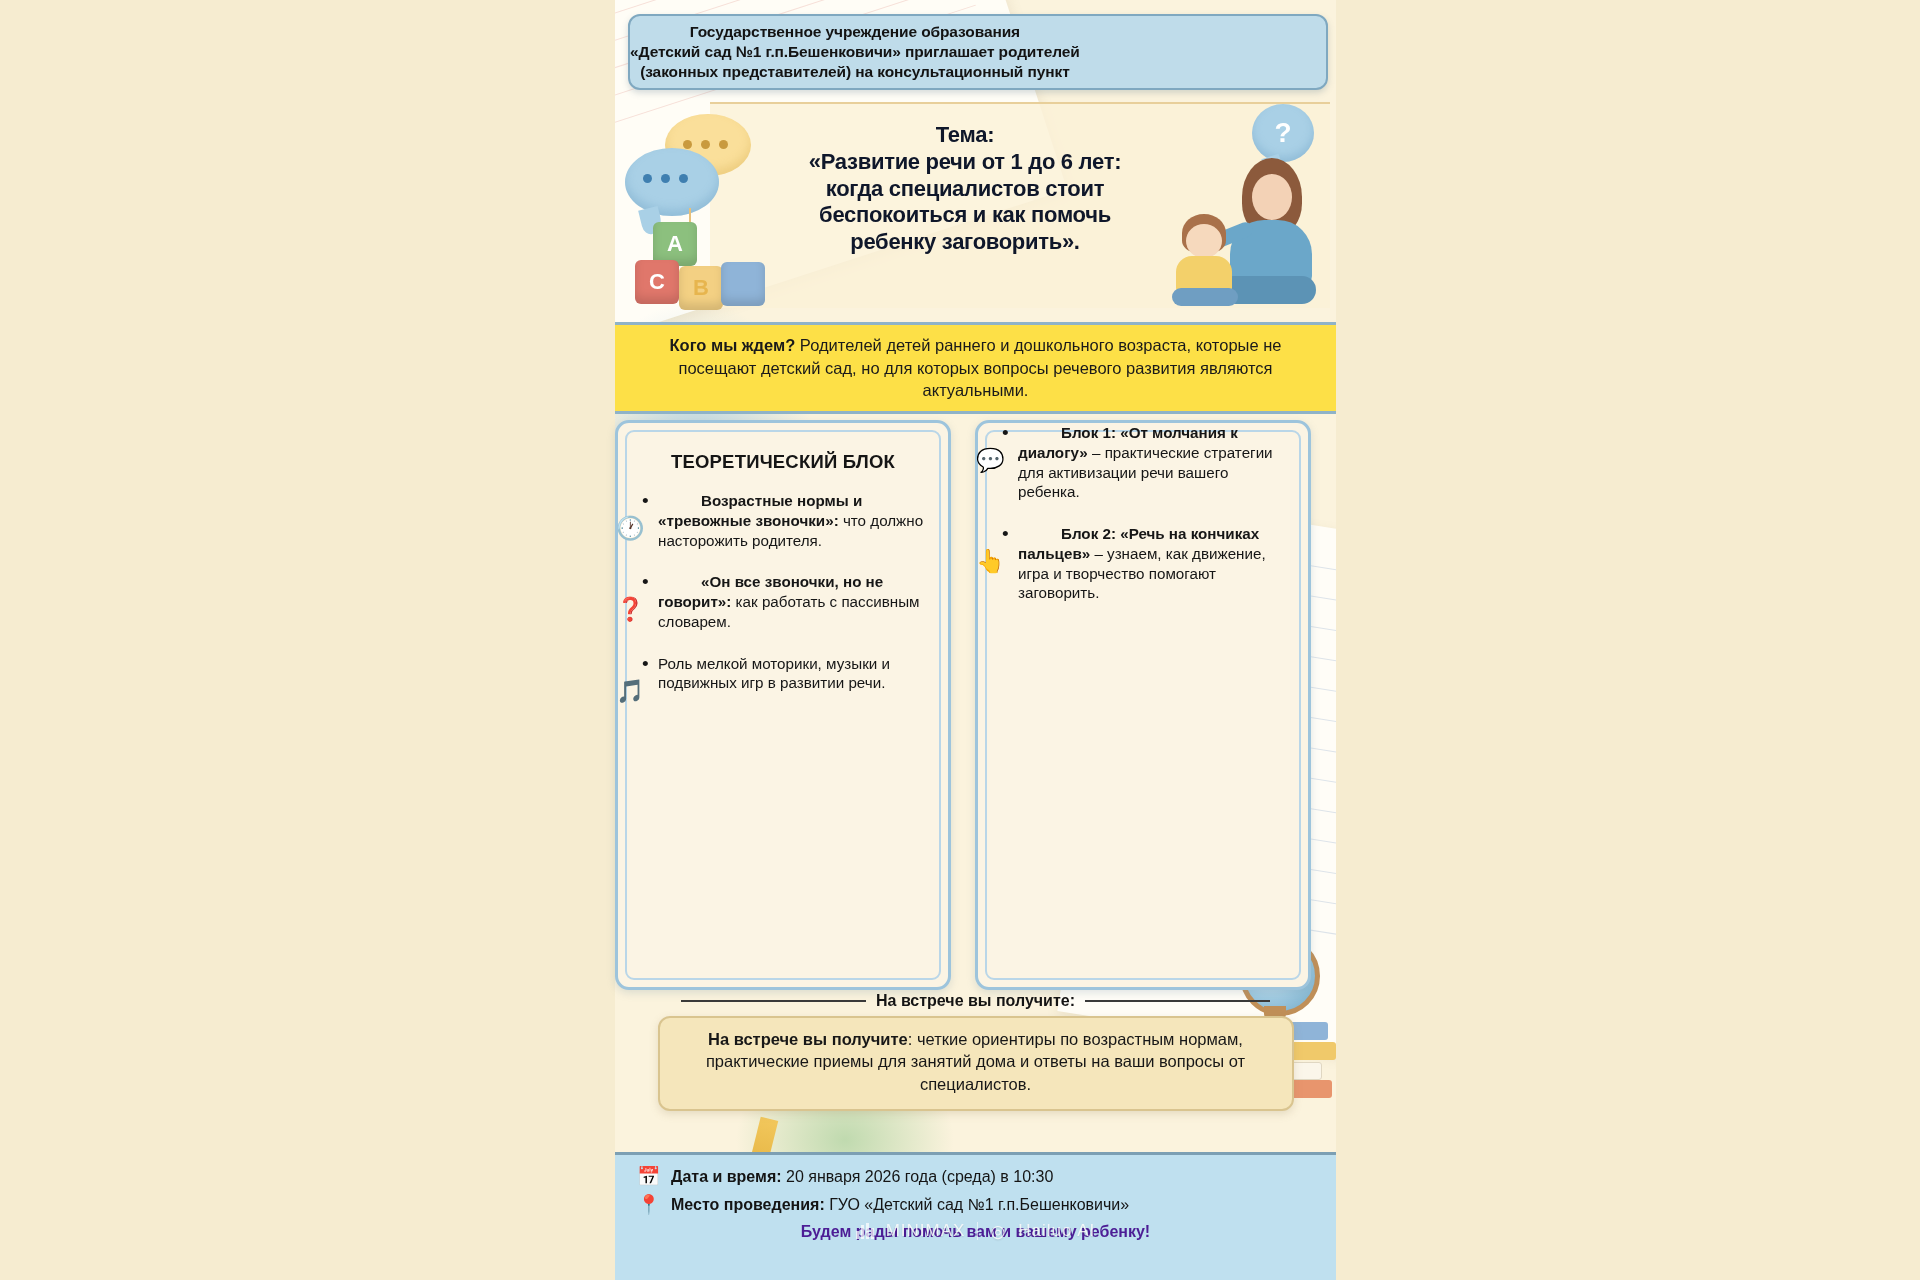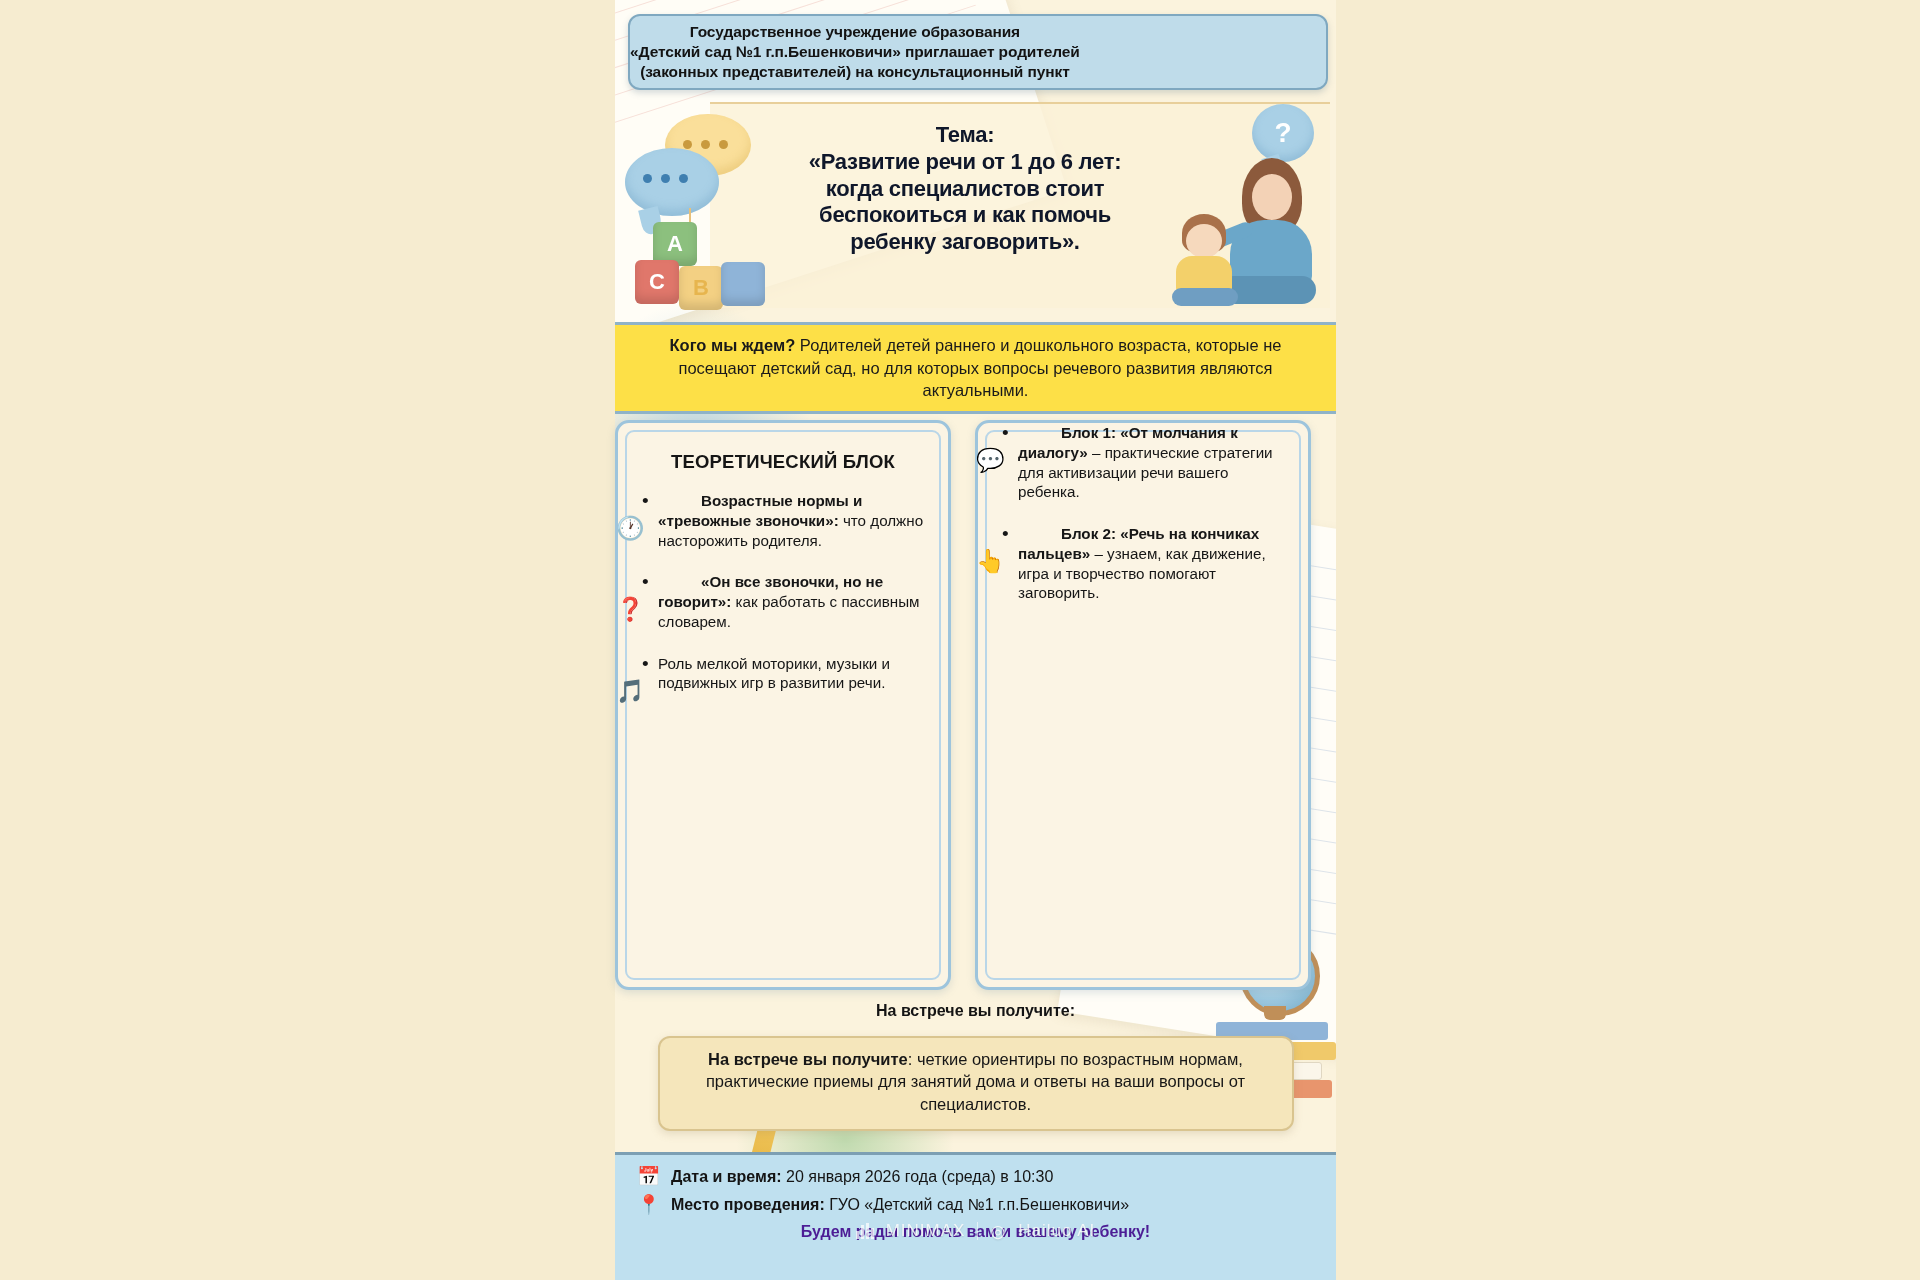--- a/index.html
+++ b/index.html
@@ -198,21 +198,21 @@
     position:absolute;left:-42px;top:22px;width:30px;height:30px;
     font-size:23px;line-height:30px;text-align:center;
   }
 
   
   .recv{
     position:absolute;left:615px;top:992px;width:721px;height:150px;z-index:5;
   }
   .recv-head{
     position:relative;display:flex;align-items:center;justify-content:center;
-    gap:10px;padding:0 66px;flex-direction:column;
+    gap:10px;padding:0 66px;
   }
   .recv-head .rule{flex:1;height:2px;background:#3a3a3a;}
   .recv-head span{font-size:16px;font-weight:bold;color:#141414;white-space:nowrap;}
   .recv-box{
     margin:6px auto 0;width:596px;
     background:#f5e6bb;border:2px solid #d9c48f;border-radius:12px;
     box-shadow:0 3px 8px rgba(150,130,90,.22);
     padding:10px 18px 14px;text-align:center;
     font-size:16.5px;line-height:1.36;color:#171717;
   }

